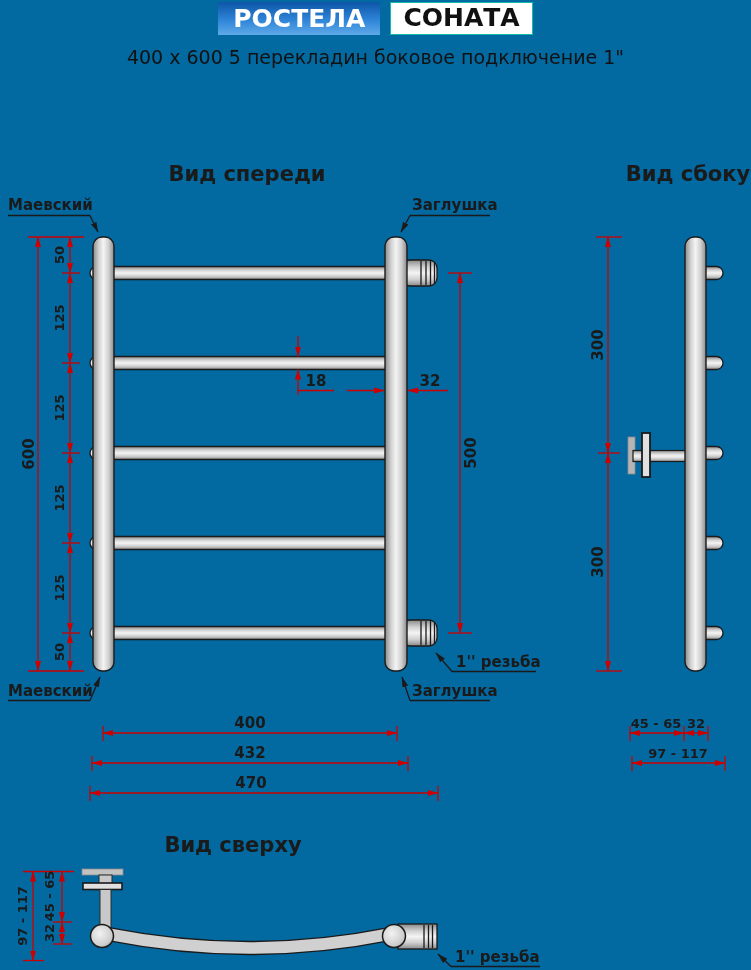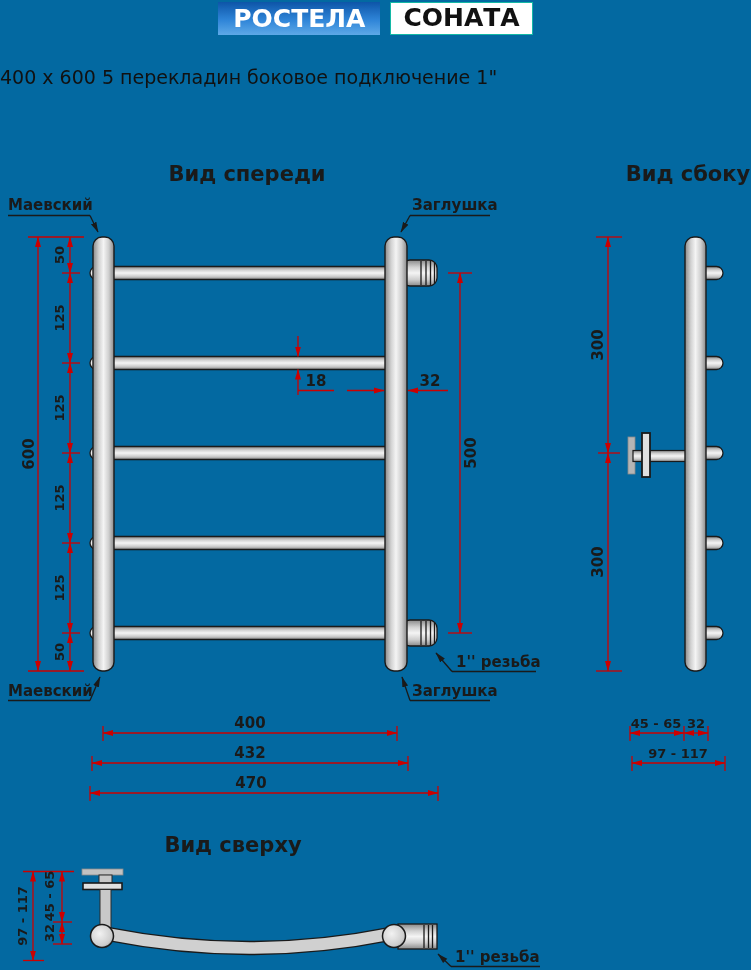--- a/index.html
+++ b/index.html
@@ -4,22 +4,22 @@
 <style>
   html,body{margin:0;padding:0;background:#fff;}
   .page{position:relative;width:751px;height:970px;background:#0369a1;overflow:hidden;
         font-family:"DejaVu Sans","Liberation Sans",sans-serif;}
   .logo-row{position:absolute;top:2px;left:0;width:100%;display:flex;
             justify-content:center;align-items:stretch;gap:10px;}
   .brand-box{background:linear-gradient(180deg,#0d55a8 0%,#2f85d8 55%,#5ea9e8 100%);
              color:#fff;font-size:25px;font-weight:700;padding:2px 15px;line-height:29px;}
   .series-box{background:#fff;border:1px solid #14b8a6;color:#111;
               font-size:25px;font-weight:700;padding:0 12px;line-height:29px;}
-  .subtitle{position:absolute;top:46px;left:0;width:100%;
-            font-size:19px;color:#111;margin-top:20px;}
+  .subtitle{position:absolute;top:46px;left:0;width:100%;text-align:center;
+            font-size:19px;color:#111;}
   svg{position:absolute;top:0;left:0;}
   svg text{font-family:"DejaVu Sans","Liberation Sans",sans-serif;fill:#1a1a1a;}
   .vtitle{font-size:21px;font-weight:700;}
   .dimtxt{font-size:15px;font-weight:700;}
   .dimtxt-s{font-size:13px;font-weight:700;}
   .lbltxt{font-size:15px;font-weight:700;}
   .red{stroke:#cc0000;stroke-width:1.3;}
   .blk{stroke:#1a1a1a;stroke-width:1.3;}
 </style>
 </head>

